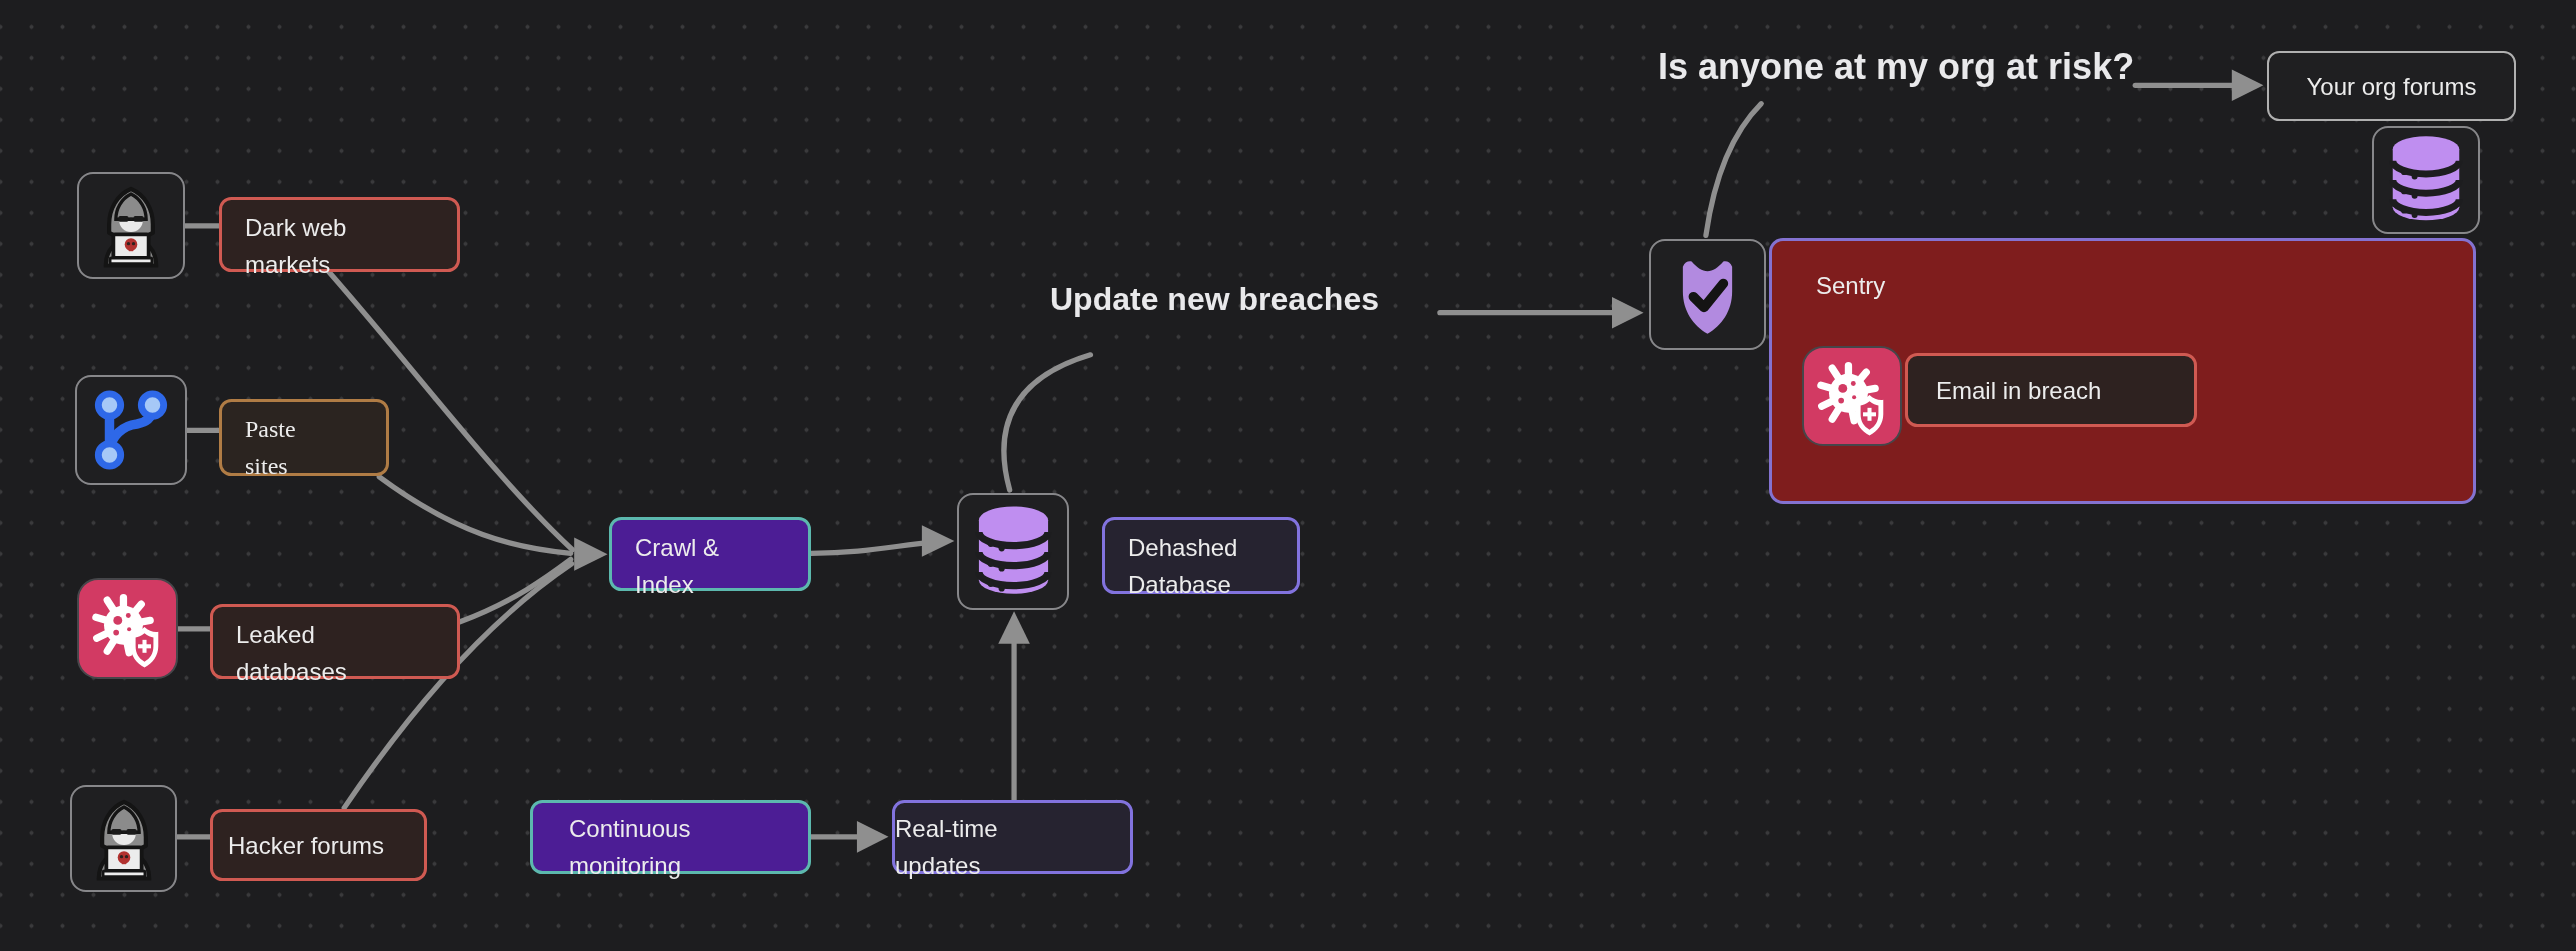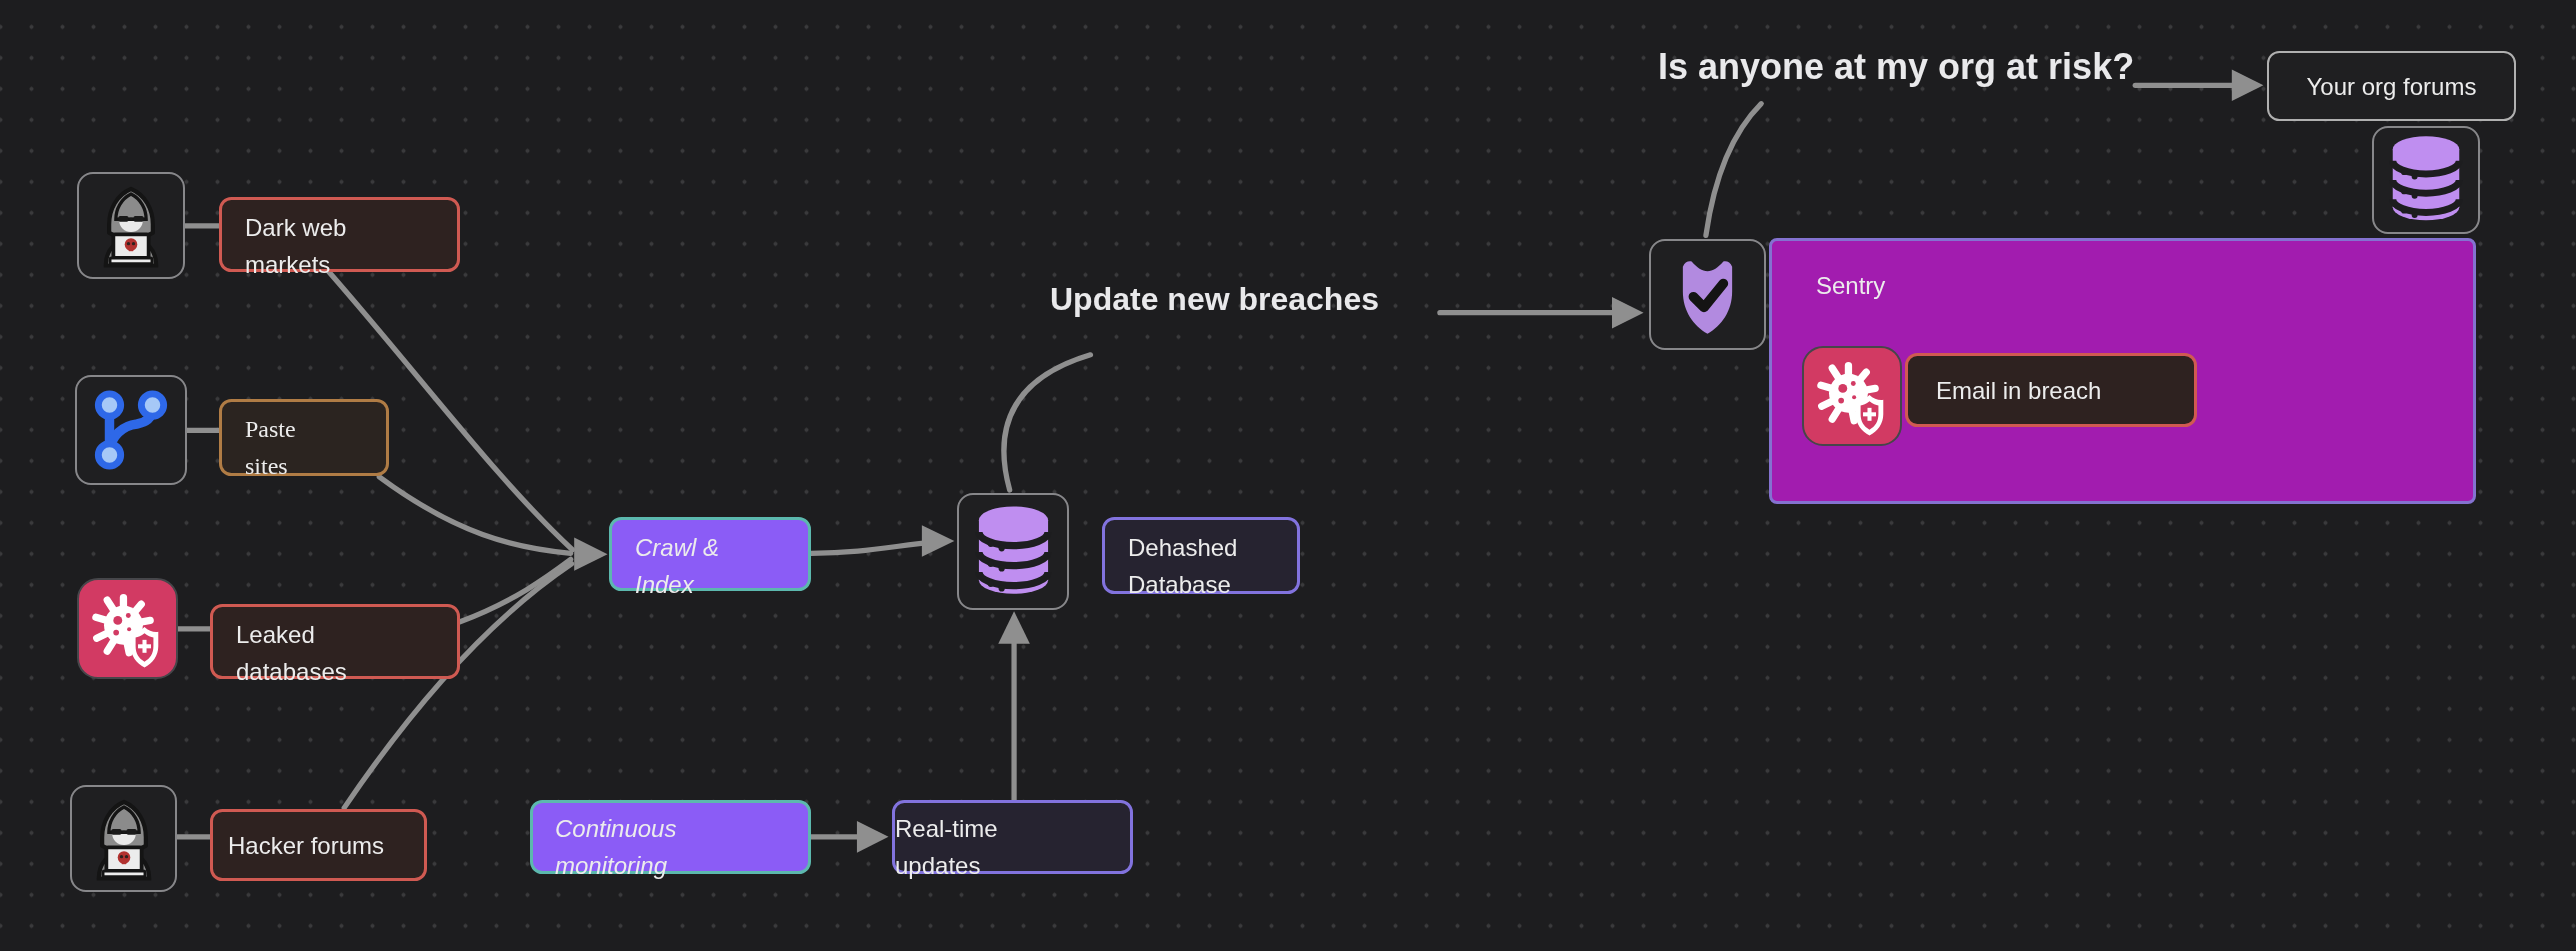--- a/index.html
+++ b/index.html
@@ -17,49 +17,49 @@
   .conn{stroke:#8f8f8f;stroke-width:6;fill:none;stroke-linecap:round;}
   .head{fill:#8f8f8f;stroke:none;}
 
   .node{position:absolute;box-sizing:border-box;border-radius:12.3px;
         font-size:24px;line-height:37px;white-space:pre-line;}
   .label-pad{padding:8.8px 0 0 23px;}
   .vcenter{display:flex;align-items:center;}
 
   .red{border:3.1px solid #d05a52;background:#2e2220;}
   .orange{border:3.1px solid #b07c45;background:#2b2420;}
-  .teal{border:3.1px solid #5cb8ae;background:#8b5cf6;font-style:italic;}
+  .teal{border:3.1px solid #5cb8ae;background:#4c1d95;}
   .purple{border:3.1px solid #8273de;background:#262330;}
 
   .tile{position:absolute;box-sizing:border-box;border:2.6px solid #87878a;
         border-radius:16px;background:#1f1f21;display:flex;align-items:center;justify-content:center;}
 
   #box-dark-web{left:219px;top:197px;width:241px;height:75px;}
   #box-paste-sites{left:219px;top:399px;width:170px;height:77px;font-family:Liberation Serif, serif;}
   #box-leaked{left:210px;top:604px;width:250px;height:75px;}
   #box-hacker-forums{left:210px;top:809px;width:217px;height:72px;padding-left:15px;}
   #box-crawl{left:609px;top:517px;width:202px;height:74px;}
   #box-dehashed{left:1102px;top:517px;width:198px;height:77px;}
-  #box-continuous{left:530px;top:800px;width:281px;height:74px;padding-left:22px;padding-top:7px;}
+  #box-continuous{left:530px;top:800px;width:281px;height:74px;padding-left:36px;padding-top:7px;}
   #box-realtime{left:892px;top:800px;width:241px;height:74px;padding-top:7px;}
   #box-org-emails{left:2267px;top:51px;width:249px;height:70px;border:2.6px solid #b0b0b0;
                   background:#1f1f21;justify-content:center;display:flex;align-items:center;}
   #box-email-breach{left:1905px;top:353px;width:292px;height:74px;padding-left:28px;}
 
   #tile-hacker-1{left:77px;top:172px;width:108px;height:107px;}
   #tile-paste{left:75px;top:375px;width:112px;height:110px;}
   #tile-virus-1{left:77px;top:578px;width:101px;height:101px;border:2.6px solid #46464a;border-radius:21px;background:#d23a63;}
   #tile-hacker-2{left:70px;top:785px;width:107px;height:107px;}
   #tile-db-center{left:957px;top:493px;width:112px;height:117px;}
   #tile-shield{left:1649px;top:239px;width:117px;height:111px;}
   #tile-virus-2{left:1802px;top:346px;width:100px;height:100px;border:2.6px solid #46464a;border-radius:21px;background:#d23a63;}
   #tile-db-top{left:2372px;top:126px;width:108px;height:108px;}
 
   #group-sentry{left:1769px;top:238px;width:707px;height:266px;border:3.1px solid #8472d0;
-                background:#a21caf;border-radius:8px;}
+                background:#7f1d1d;border-radius:14px;}
   #sentry-title{position:absolute;left:44px;top:26px;font-size:24px;}
 
   .big-text{position:absolute;font-weight:bold;color:#e9e9eb;white-space:nowrap;}
   #text-risk{left:1658px;top:46px;font-size:36px;}
   #text-update{left:1050px;top:281px;font-size:32px;}
 </style>
 </head>
 <body>
 
 <svg id="connector-layer" viewBox="0 0 2934 1084">

